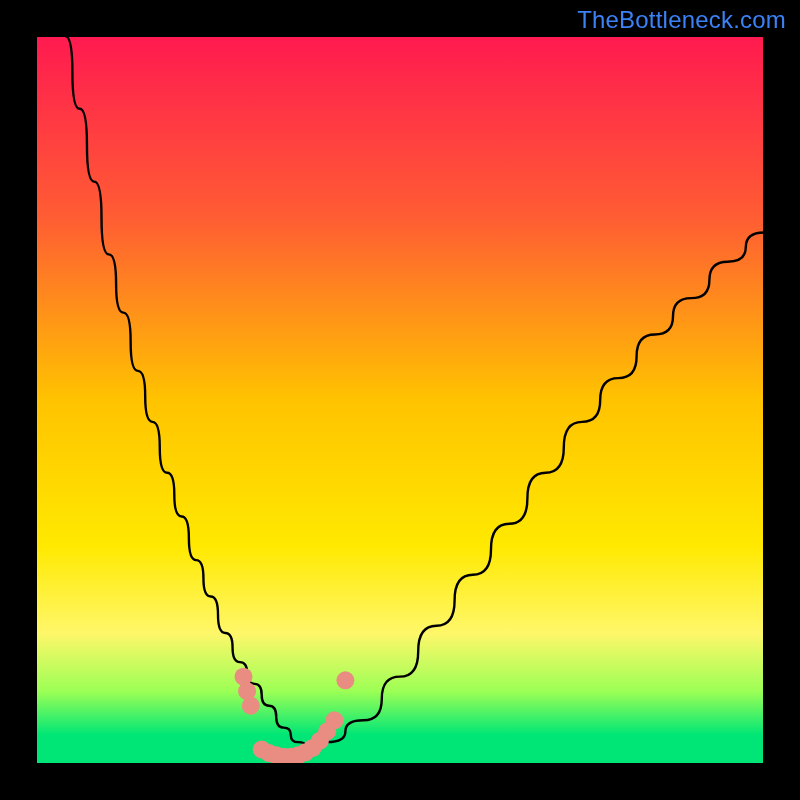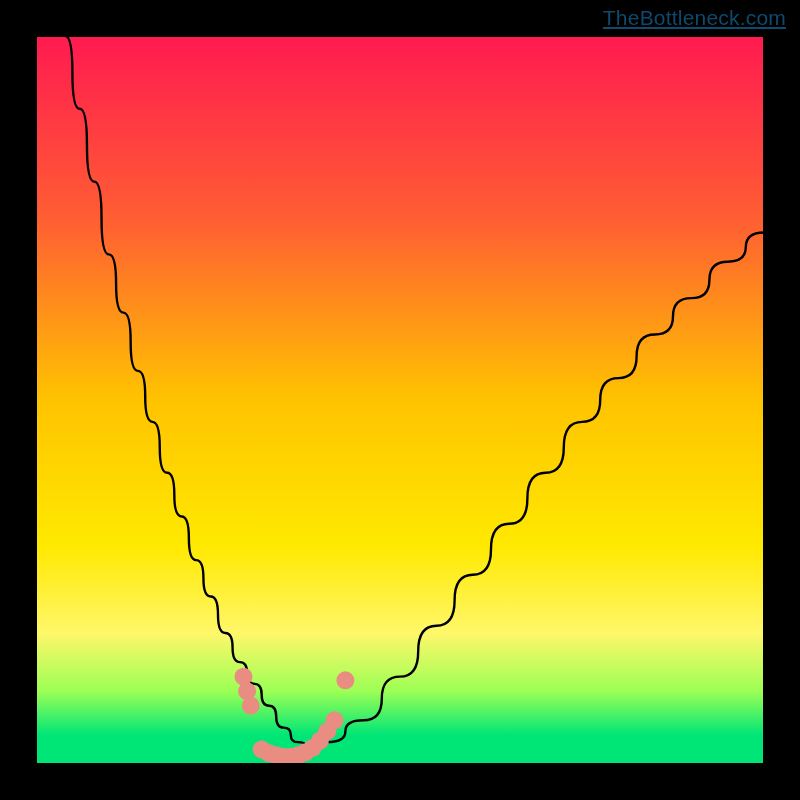--- a/index.html
+++ b/index.html
@@ -13,26 +13,25 @@
   }
   #wrap {
     position: relative;
     width: 800px;
     height: 800px;
   }
   #watermark {
     position: absolute;
     top: 6px;
     right: 14px;
-    color: #0c4a6e;
-    font-size: 21px;
+    color: #3b82f6;
+    font-size: 24px;
     font-weight: 400;
     letter-spacing: 0.2px;
     z-index: 5;
-    text-decoration: underline;
   }
   svg {
     display: block;
   }
 </style>
 </head>
 <body>
 
 <div id="wrap">
   <div id="watermark">TheBottleneck.com</div>

